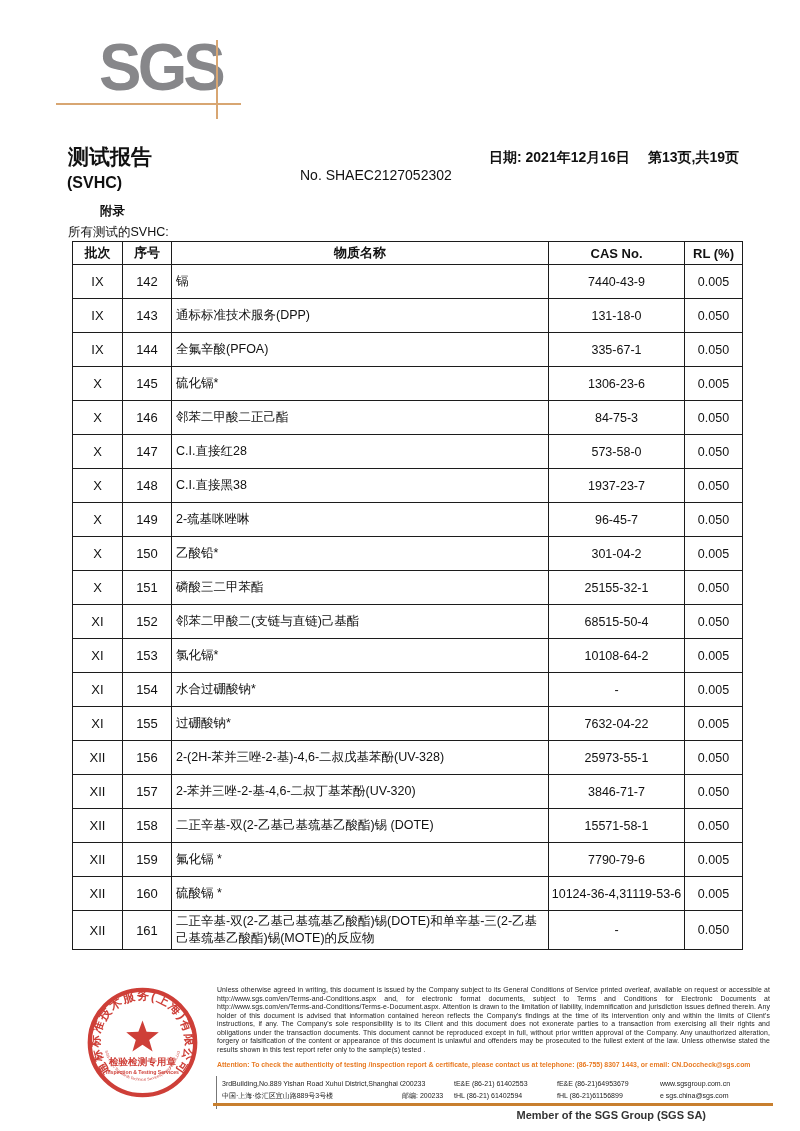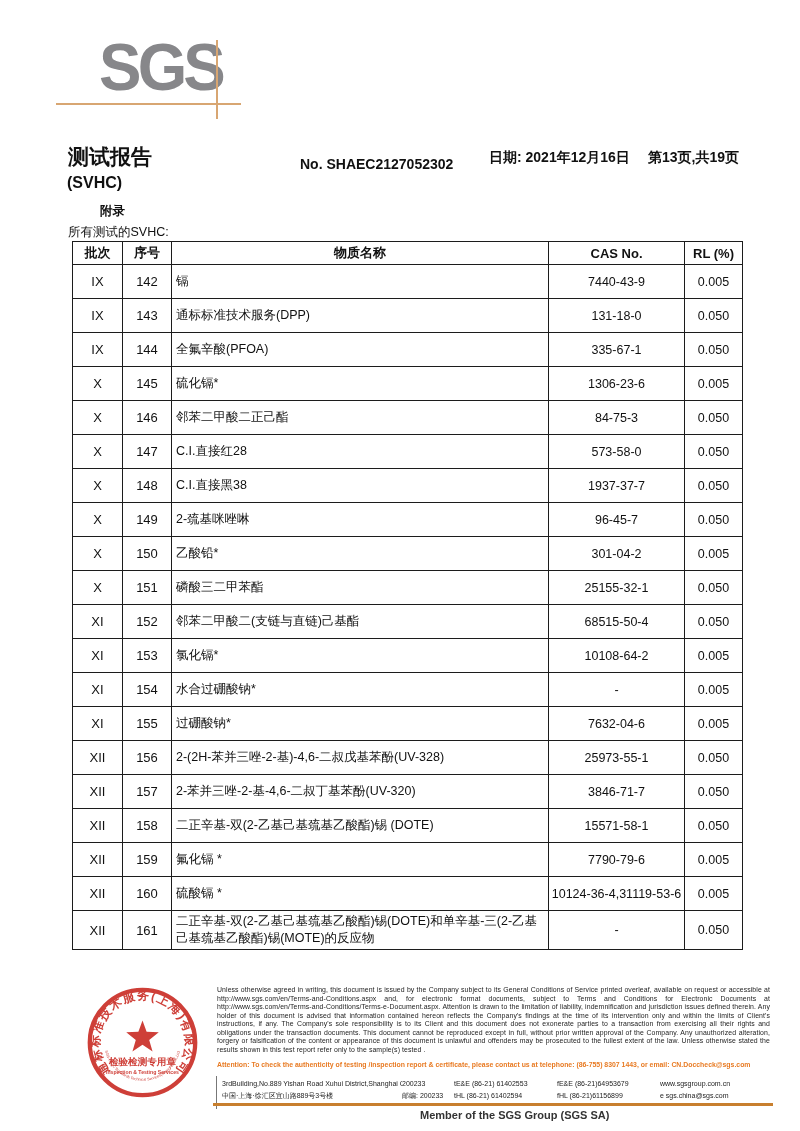--- a/index.html
+++ b/index.html
@@ -13,21 +13,21 @@
     position:absolute; left:99px; top:33px;
     font-size:67px; font-weight:bold; color:#87878a;
     letter-spacing:-4px; line-height:1;
     transform:scaleX(0.95); transform-origin:left top;
   }
   .logo-hline{ position:absolute; left:56px; top:103px; width:185px; height:2px; background:#d8a672; }
   .logo-vline{ position:absolute; left:216px; top:40px; width:2px; height:79px; background:#d8a672; }
   
   .doc-title{ position:absolute; left:68px; top:143px; font-size:21px; font-weight:bold; }
   .doc-title2{ position:absolute; left:67px; top:174px; font-size:16px; font-weight:bold;text-align:right; }
-  .report-no{ position:absolute; left:284px; top:156px; font-size:14px; font-weight:700;padding-left:16px; }
+  .report-no{ position:absolute; left:284px; top:167px; font-size:14px; font-weight:400;padding-left:16px; }
   .date-label{ position:absolute; left:489px; top:149px; font-size:14px; font-weight:600; }
   .page-label{ position:absolute; left:648px; top:149px; font-size:14px; font-weight:600; }
   .appendix{ position:absolute; left:68px; top:203px; font-size:12.5px; font-weight:bold;margin-left:32px; }
   .subtitle{ position:absolute; left:68px; top:224px; font-size:12.5px; font-weight:normal; }
   
   table.svhc{
     position:absolute; left:72px; top:241px; width:670px;
     border-collapse:collapse; table-layout:fixed;
   }
   table.svhc th, table.svhc td{ border:1.5px solid #1c1c1c; vertical-align:middle; }
@@ -58,21 +58,21 @@
   .addr-row{ display:flex; white-space:nowrap; }
   .addr-row .a{ width:180px; overflow:hidden; }
   .addr-row .p{ width:52px; }
   .addr-row .t{ width:103px; }
   .addr-row .f{ width:103px; }
   .addr-row .w{ width:100px; }
   .addr-vline{ position:absolute; left:216px; top:1076px; width:1px; height:33px; background:#777; }
   .orange-rule{ position:absolute; left:213px; top:1103px; width:560px; height:2.5px; background:#c87f2e; }
   .member{
     position:absolute; left:420px; top:1109px; width:286px;
-    text-align:left; font-size:11px; font-weight:600; color:#333;
+    text-align:right; font-size:11px; font-weight:600; color:#333;
   }
 </style>
 </head>
 <body>
 
 <div class="page">
 
   <div class="logo-text">SGS</div>
   <div class="logo-hline"></div>
   <div class="logo-vline"></div>
@@ -142,21 +142,21 @@
           <td class="c0">X</td>
           <td class="c1">147</td>
           <td class="c2">C.I.直接红28</td>
           <td class="c3">573-58-0</td>
           <td class="c4">0.050</td>
         </tr>
         <tr>
           <td class="c0">X</td>
           <td class="c1">148</td>
           <td class="c2">C.I.直接黑38</td>
-          <td class="c3">1937-37-7</td>
+          <td class="c3">1937-23-7</td>
           <td class="c4">0.050</td>
         </tr>
         <tr>
           <td class="c0">X</td>
           <td class="c1">149</td>
           <td class="c2">2-巯基咪唑啉</td>
           <td class="c3">96-45-7</td>
           <td class="c4">0.050</td>
         </tr>
         <tr>
@@ -191,21 +191,21 @@
           <td class="c0">XI</td>
           <td class="c1">154</td>
           <td class="c2">水合过硼酸钠*</td>
           <td class="c3">-</td>
           <td class="c4">0.005</td>
         </tr>
         <tr>
           <td class="c0">XI</td>
           <td class="c1">155</td>
           <td class="c2">过硼酸钠*</td>
-          <td class="c3">7632-04-6</td>
+          <td class="c3">7632-04-22</td>
           <td class="c4">0.005</td>
         </tr>
         <tr>
           <td class="c0">XII</td>
           <td class="c1">156</td>
           <td class="c2">2-(2H-苯并三唑-2-基)-4,6-二叔戊基苯酚(UV-328)</td>
           <td class="c3">25973-55-1</td>
           <td class="c4">0.050</td>
         </tr>
         <tr>

